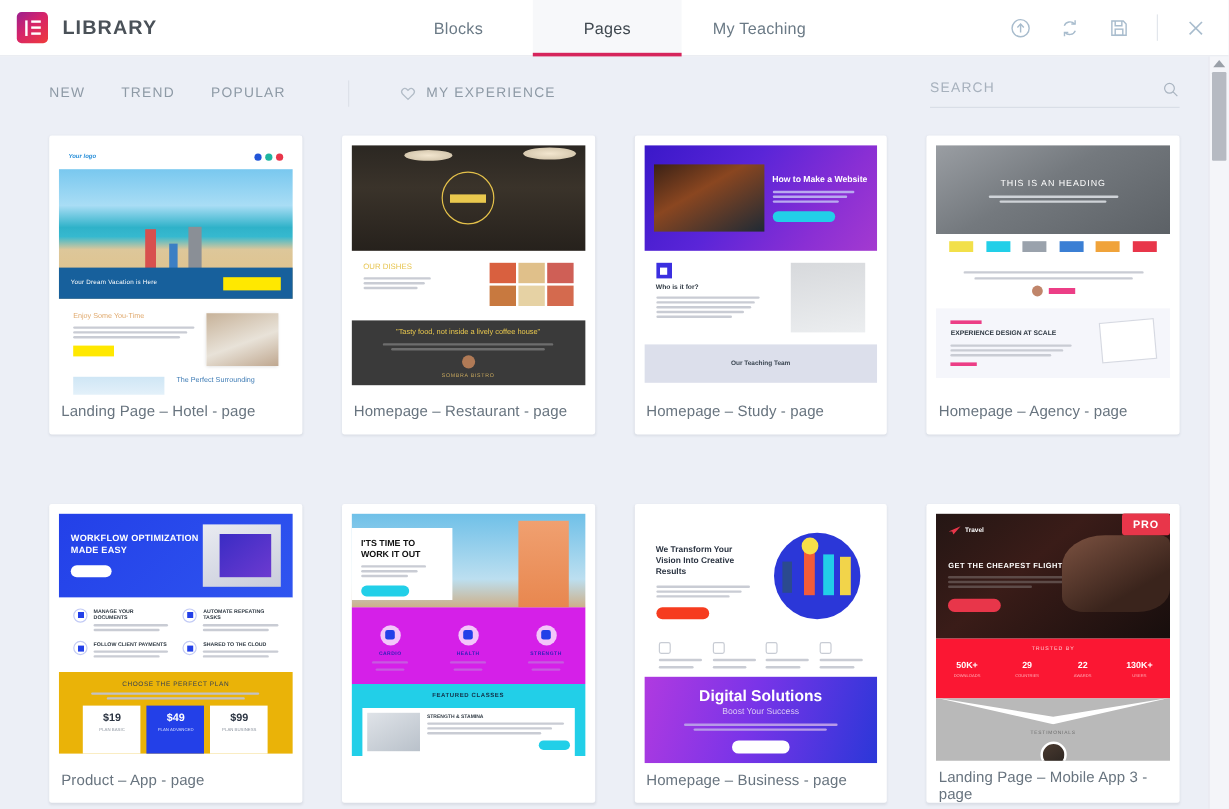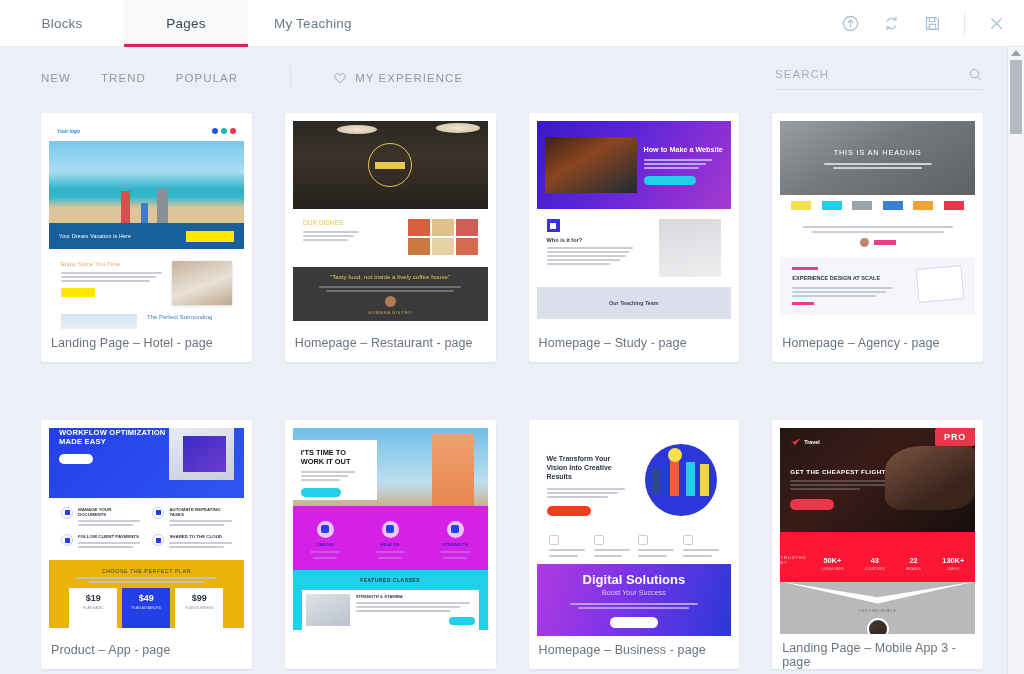--- a/index.html
+++ b/index.html
@@ -178,21 +178,21 @@
   .c4-row { display:flex; align-items:center; gap:5px; margin-top:5px;}
   .c4-av { width:9px;height:9px;border-radius:50%;background:#c0856a;}
   .c4-pink { width: 22px; height: 5px; background: #ec3e86; }
   .c4-sec { flex:1; background:#f5f6fb; padding: 10px 12px; display:flex; gap:8px;}
   .c4-t { font-size: 5.6px; color:#2e3842; font-weight:bold; line-height:1.35; margin:5px 0 4px;}
   .c4-card { width: 46px; height: 34px; border:1px solid #d6d9e2; background:#fff; margin-left:auto; transform: rotate(-5deg);}
 
   
   .c5-hero {
     height: 70px; background: linear-gradient(135deg,#2340e8,#2f55f0);
-    display:flex; align-items:flex-start; padding: 0 10px; gap: 0;
+    display:flex; align-items:center; padding: 0 10px; gap: 0;
   }
   .c5-h { font-size: 7.6px; color:#fff; font-weight:bold; line-height:1.3; letter-spacing:.2px;}
   .c5-btn { width: 34px; height: 10px; background:#fff; border-radius:5px; margin-top:7px;}
   .c5-screen { width: 92px; height: 52px; background: linear-gradient(160deg,#e9ebf1,#c9cddb); margin-left:auto; position:relative; overflow:hidden;}
   .c5-screen i { position:absolute; left:14px; top:8px; right:8px; bottom:8px; background: linear-gradient(140deg,#3a2cc4,#6d3ad0); display:block;}
   .c5-feats { height: 62px; background:#fff; padding: 9px 12px; display:grid; grid-template-columns:1fr 1fr; gap: 6px 12px;}
   .c5-feat { display:flex; gap:5px; align-items:flex-start;}
   .c5-circ { width:12px;height:12px;border-radius:50%;border:1px solid #c3cbf5; display:flex;align-items:center;justify-content:center;flex:0 0 auto;}
   .c5-circ i { width:5px;height:5px;background:#2340e8;display:block;}
   .c5-ft { font-size: 4.4px; font-weight:bold; color:#2e3842; margin-bottom:3px;}
@@ -240,21 +240,21 @@
   .c7-gbtn { width:48px;height:11px;background:#fff;border-radius:6px;margin-top:8px;}
 
   
   .c8-hero { height: 104px; background: linear-gradient(140deg,#241614,#3a1c18 40%,#170e0d); position:relative; padding: 10px;}
   .c8-logo { display:flex; align-items:center; gap:3px; }
   .c8-logo span { font-size:5.4px; color:#fff; font-weight:bold;}
   .c8-h { font-size:6.2px; color:#fff; font-weight:bold; letter-spacing:.4px; margin-top:22px;}
   .c8-btn { width:44px;height:11px;background:#e8364a;border-radius:6px;margin-top:9px;}
   .c8-hand { position:absolute; right:0; top:18px; width: 90px; height:64px;
     background: linear-gradient(150deg,#7c5241,#3a241c 70%); border-radius: 40% 10% 30% 20%;}
-  .c8-red { height: 50px; background:#fb1733; display:flex;align-items:center;padding-top:6px;}
+  .c8-red { height: 50px; background:#fb1733; display:flex;flex-direction:column;align-items:center;padding-top:6px;}
   .c8-rl { font-size:4.4px;color:#ffc9cf;letter-spacing:.8px;}
   .c8-stats { display:flex; width:100%; justify-content:space-around; margin-top:7px;}
   .c8-st { display:flex;flex-direction:column;align-items:center;}
   .c8-sv { font-size:7.4px;font-weight:bold;color:#fff;}
   .c8-sl { font-size:3.4px;color:#ffb3bb;margin-top:2px;}
   .c8-grey { flex:1; background:#b9b9b9; position:relative; display:flex;flex-direction:column;align-items:center;}
   .c8-chev { position:absolute; top:0; left:0; right:0; height:22px; background:#fff;
     clip-path: polygon(0 0, 50% 100%, 100% 0, 100% 0, 50% 72%, 0 0);}
   .c8-tl { font-size:4px;color:#6c6c6c;letter-spacing:.7px;margin-top:26px;}
   .c8-av { width: 22px; height:22px; border-radius:50%; background: linear-gradient(150deg,#4a3a30,#2a2420);
@@ -269,20 +269,31 @@
   .sb-arrow { margin-top: 3px; width: 0; height: 0;
     border-left: 5px solid transparent; border-right: 5px solid transparent;
     border-bottom: 6px solid #9aa0a8; cursor: pointer; }
   .sb-thumb { margin-top: 4px; width: 12px; height: 74px; background: #b6bac2;
     border-radius: 1px; cursor: pointer; }
 </style>
 </head>
 <body>
 
 <div class="header">
+  <div class="brand">
+    <span class="logo-mark">
+      <span class="bars">
+          <i></i>
+          <i></i>
+          <i></i>
+          <i></i>
+        </span>
+    </span>
+    <span class="brand-title">LIBRARY</span>
+  </div>
 
   <div class="tabs">
     <div class="tab">Blocks</div>
     <div class="tab active">Pages</div>
     <div class="tab">My Teaching</div>
   </div>
 
   <div class="header-actions">
     <svg class="hicon" viewBox="0 0 24 24" fill="none" stroke="currentColor" stroke-width="1.5">
       <circle cx="12" cy="12" r="9"></circle>
@@ -681,21 +692,21 @@
         <div class="c8-btn"></div>
       </div>
       <div class="c8-red">
         <span class="c8-rl">TRUSTED BY</span>
         <div class="c8-stats">
           <div class="c8-st">
             <span class="c8-sv">50K+</span>
             <span class="c8-sl">DOWNLOADS</span>
           </div>
           <div class="c8-st">
-            <span class="c8-sv">43</span>
+            <span class="c8-sv">29</span>
             <span class="c8-sl">COUNTRIES</span>
           </div>
           <div class="c8-st">
             <span class="c8-sv">22</span>
             <span class="c8-sl">AWARDS</span>
           </div>
           <div class="c8-st">
             <span class="c8-sv">130K+</span>
             <span class="c8-sl">USERS</span>
           </div>

